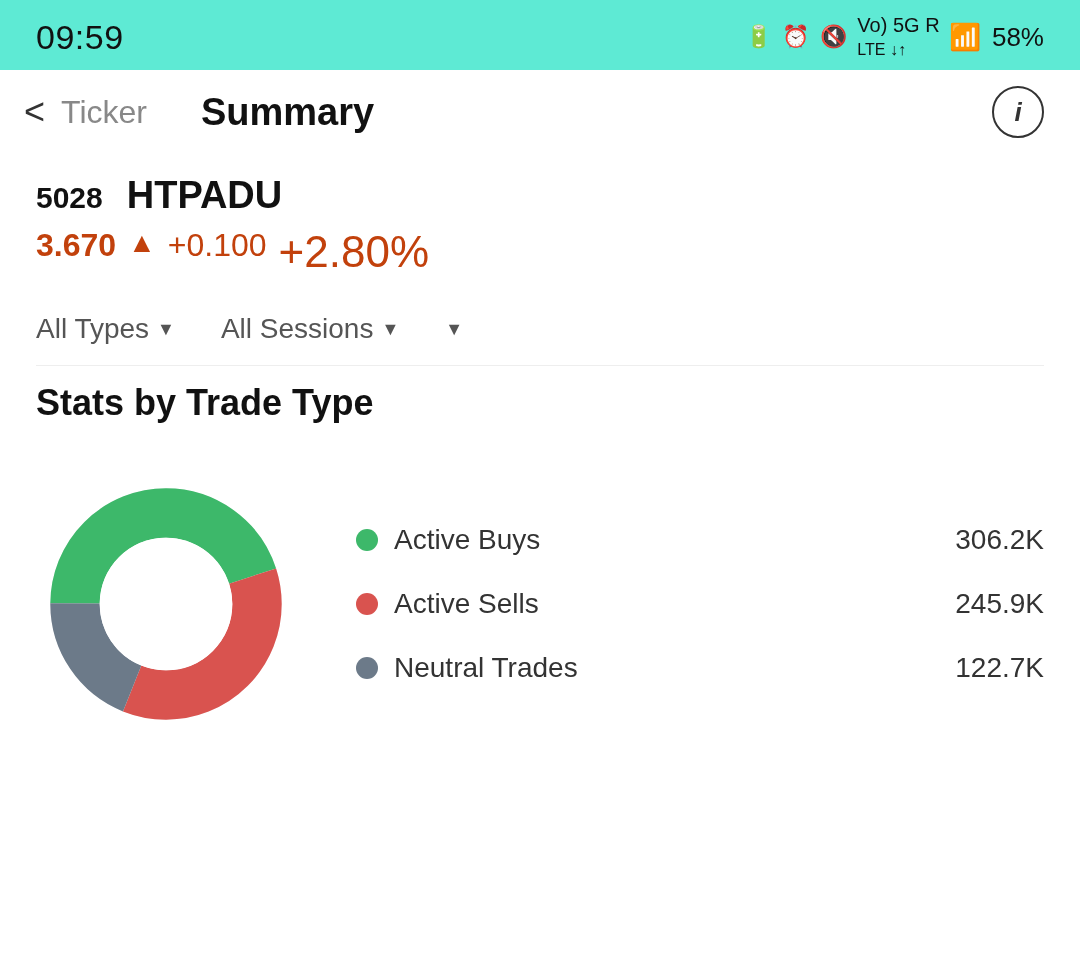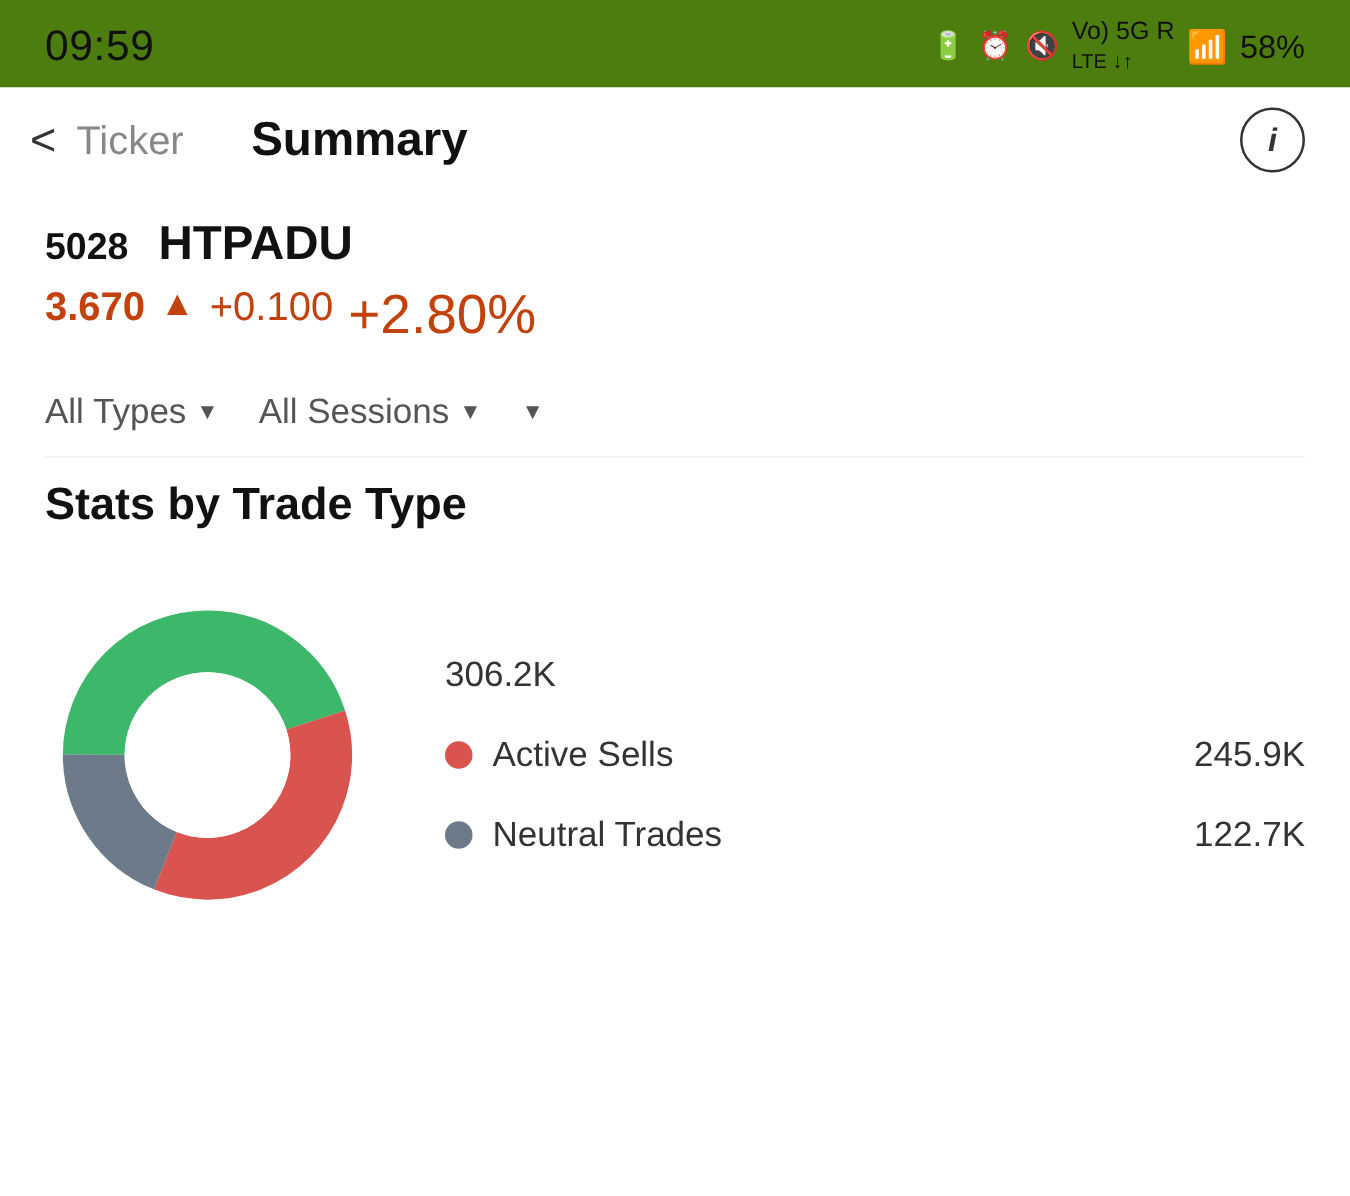--- a/index.html
+++ b/index.html
@@ -12,21 +12,21 @@
       min-height: 957px;
       overflow-x: hidden;
     }
 
     
     .status-bar {
       display: flex;
       justify-content: space-between;
       align-items: center;
       padding: 14px 36px 10px 36px;
-      background: #4d7c0f;
+      background: #5eead4;
     }
     .status-time {
       font-size: 34px;
       font-weight: 400;
       color: #111;
       letter-spacing: 0.5px;
     }
     .status-icons {
       display: flex;
       align-items: center;
@@ -123,21 +123,21 @@
     .price-pct {
       font-size: 44px;
       font-weight: 500;
     }
 
     
     .filter-row {
       display: flex;
       align-items: center;
       padding: 28px 36px 20px 36px;
-      gap: 32px;
+      gap: 46px;
     }
     .filter-item {
       display: flex;
       align-items: center;
       gap: 8px;
       cursor: pointer;
     }
     .filter-label {
       font-size: 28px;
       color: #555;
@@ -282,20 +282,24 @@
       <circle cx="100" cy="100" r="70" fill="none" stroke="#d9534f" stroke-width="38" stroke-dasharray="158.3 281.5" stroke-dashoffset="-87.9" transform="rotate(-90 100 100)"></circle>
 
       <circle cx="100" cy="100" r="70" fill="none" stroke="#6c7a89" stroke-width="38" stroke-dasharray="83.6 356.2" stroke-dashoffset="-246.2" transform="rotate(-90 100 100)"></circle>
 
       <circle cx="100" cy="100" r="51" fill="white"></circle>
     </svg>
   </div>
 
   <div class="legend">
     <div class="legend-item">
+      <div class="legend-left">
+        <div class="legend-dot" style="background:#3db86a;"></div>
+        <span class="legend-text">Active Buys</span>
+      </div>
       <span class="legend-value">306.2K</span>
     </div>
     <div class="legend-item">
       <div class="legend-left">
         <div class="legend-dot" style="background:#d9534f;"></div>
         <span class="legend-text">Active Sells</span>
       </div>
       <span class="legend-value">245.9K</span>
     </div>
     <div class="legend-item">

